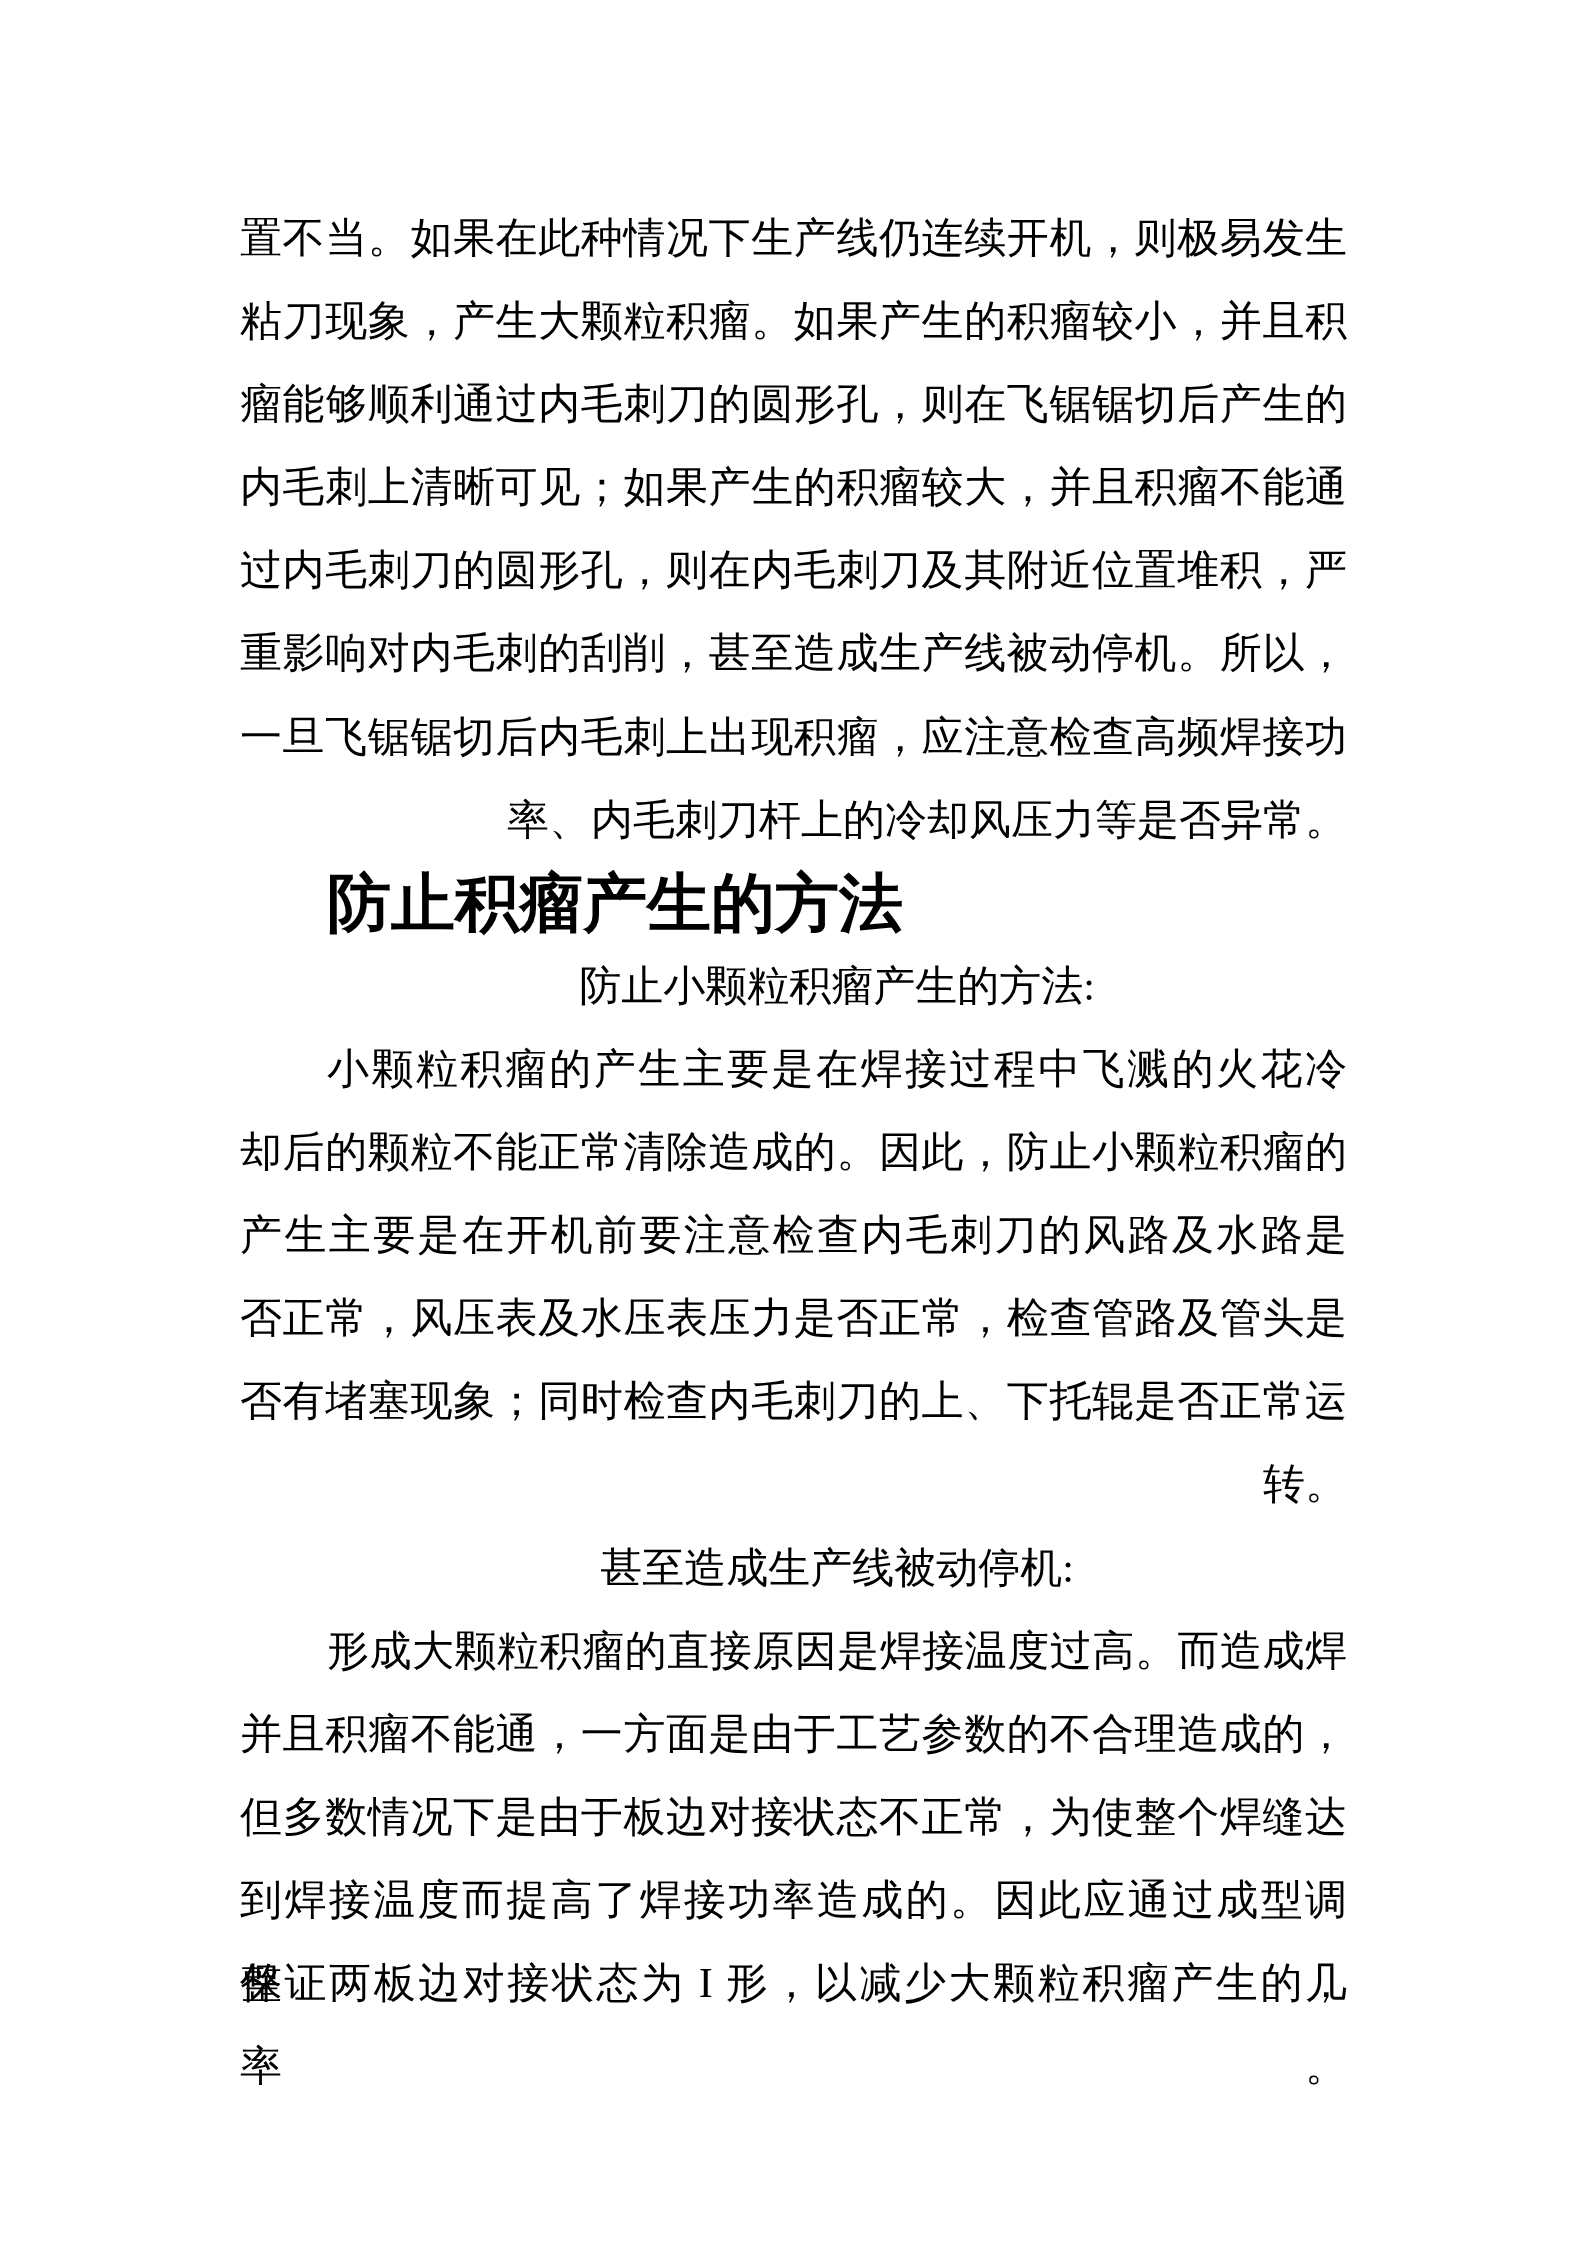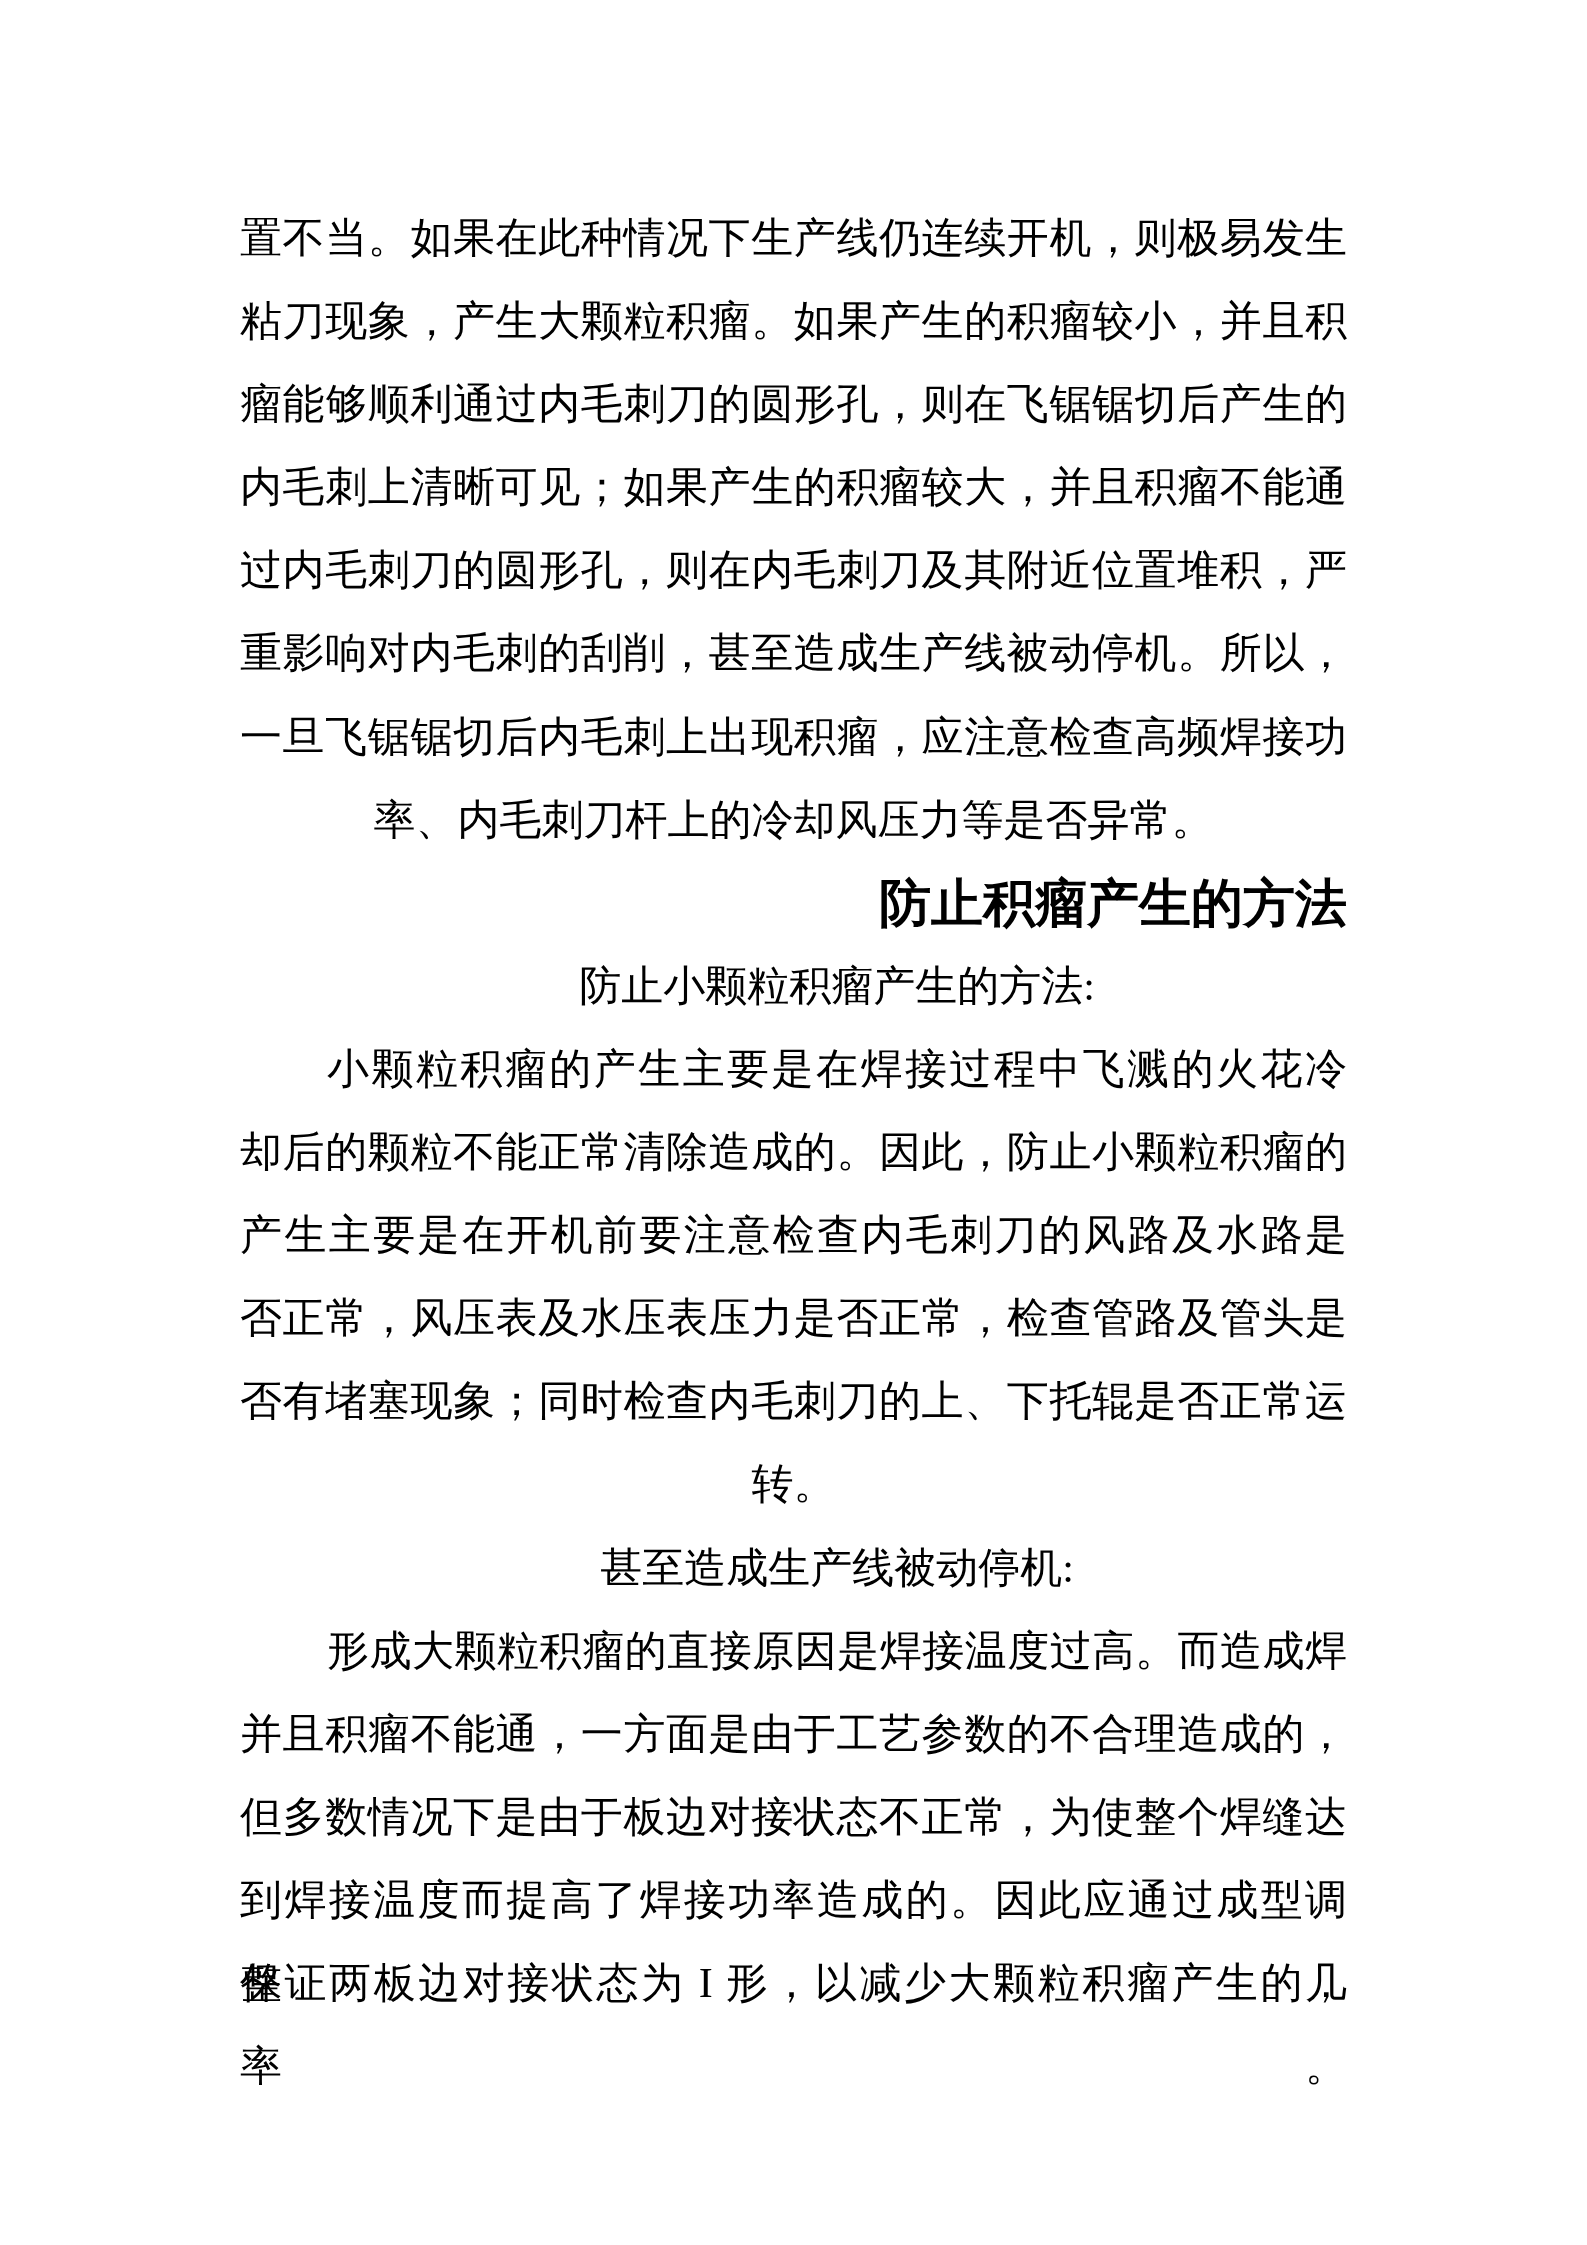--- a/index.html
+++ b/index.html
@@ -33,28 +33,28 @@
     text-align-last: justify;
   }
   
   .line.justify-indent {
     text-align: justify;
     text-align-last: justify;
     text-indent: 87px;
   }
   
   .line.left {
-    text-align: center;
+    text-align: right;
   }
   
   .line.heading {
-    text-align: right;
+    text-align: left;
     text-indent: 87px;
     font-weight: bold;
-    font-size: 52px;
+    font-size: 64px;
   }
   
   .line.subheading {
     text-align: center;
     text-indent: 87px;
   }
 </style>
 </head>
 <body>
 

